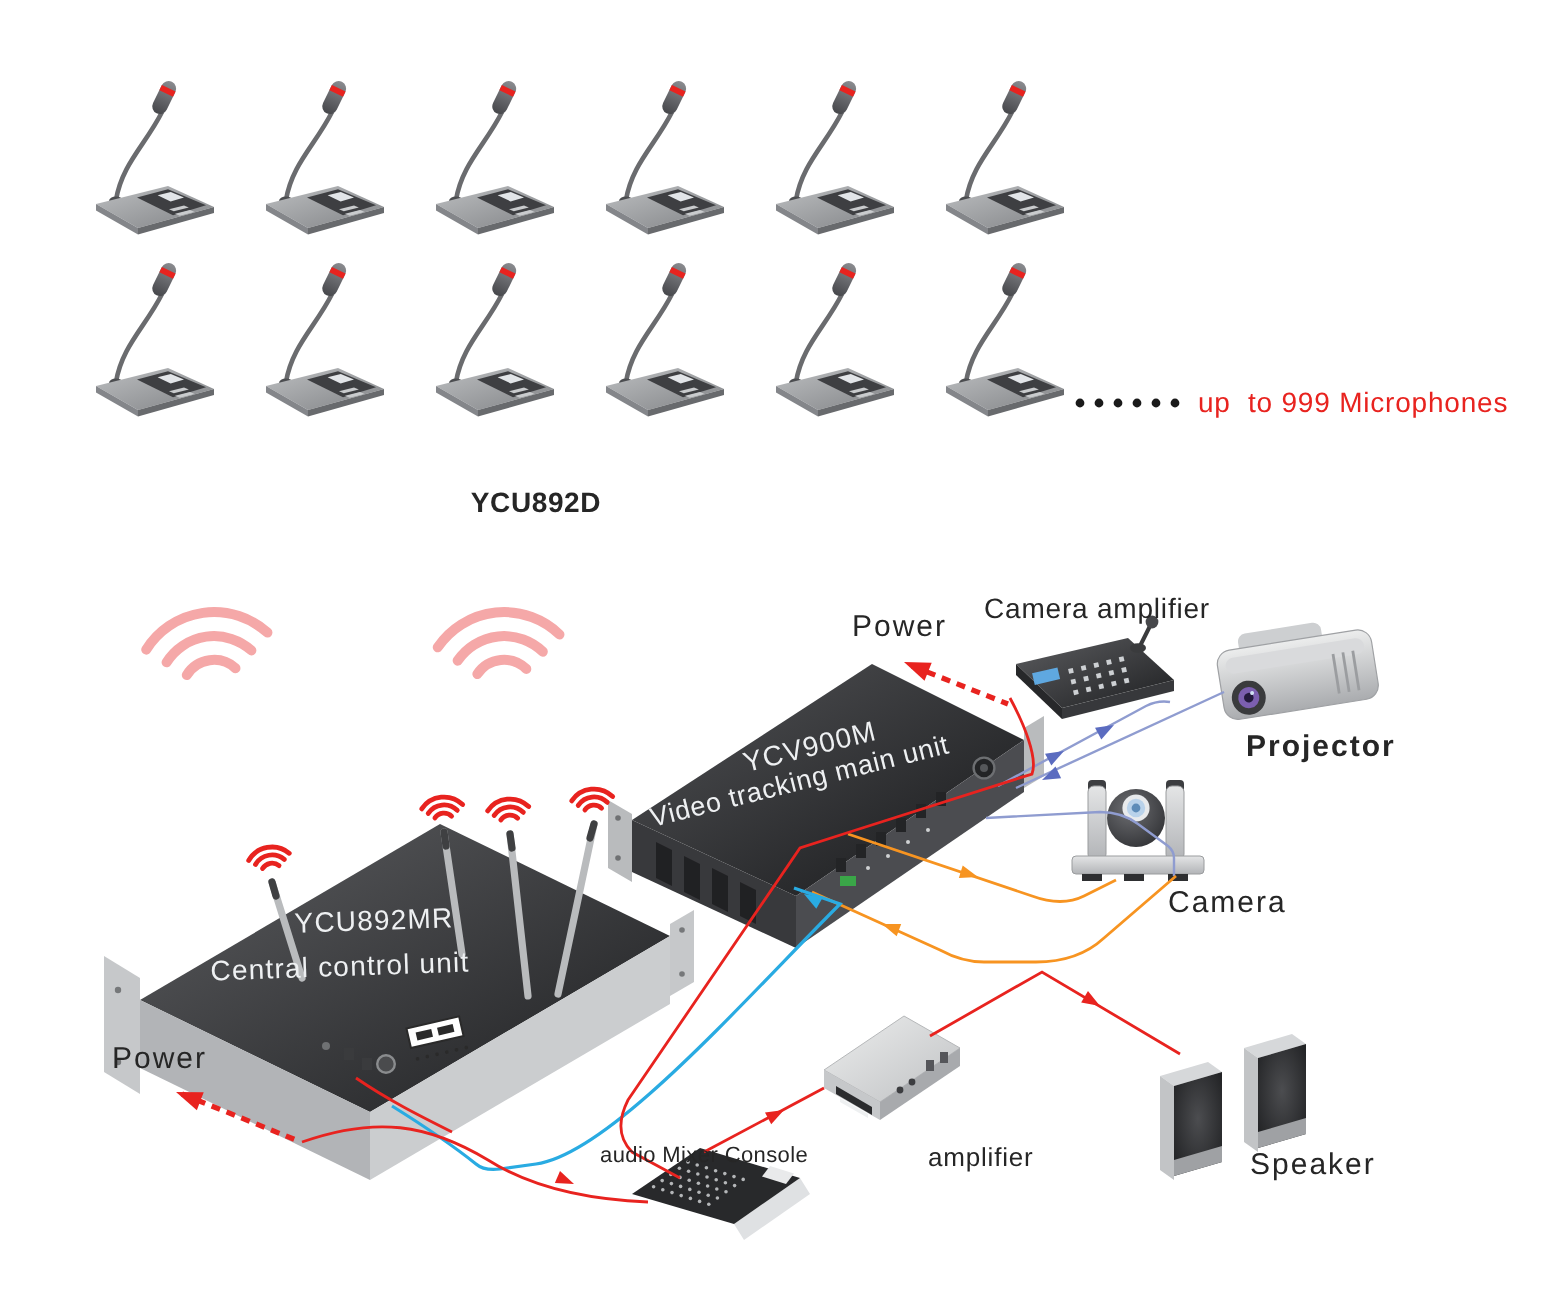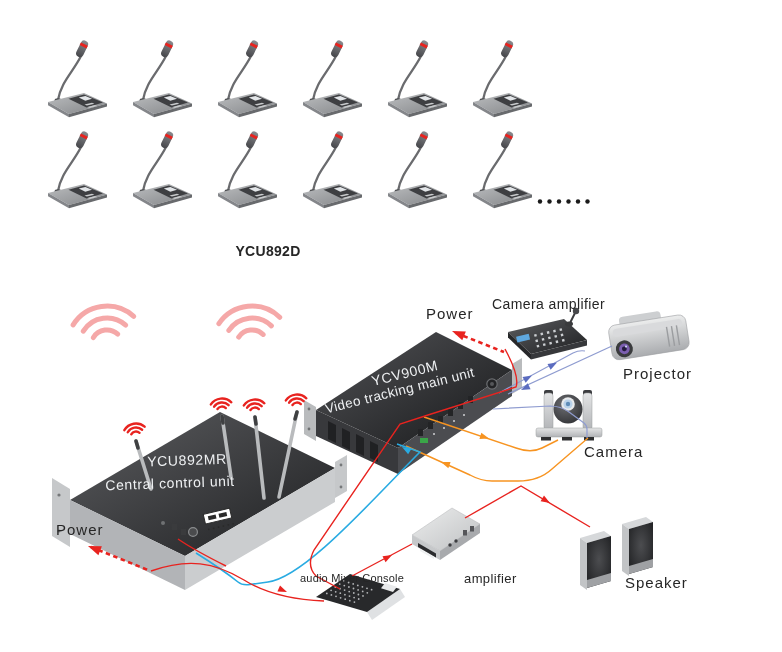--- a/index.html
+++ b/index.html
@@ -7,21 +7,21 @@
          font-family:"Liberation Sans", sans-serif;}
   #art{position:absolute;left:0;top:0;}
   .lbl{position:absolute;font-size:15px;color:#262626;letter-spacing:.4px;white-space:pre;line-height:1.1;}
   .lbl-ctr{text-align:center;}
   .red{color:#e8231f;}
   .white{color:#eef0f2;}
   #lbl-note999{left:599px;top:194px;font-size:14px;}
   #lbl-ycu892d{left:210px;top:212px;width:116px;font-size:14px;font-weight:bold;letter-spacing:.3px;margin-top:32px;}
   #lbl-power-top{left:426px;top:306px;letter-spacing:1px;}
   #lbl-camctrl{left:492px;top:297px;font-size:14px;}
-  #lbl-projector{left:623px;top:366px;letter-spacing:1px;}
+  #lbl-projector{left:623px;top:366px;letter-spacing:1px;font-weight:bold;}
   #lbl-camera{left:584px;top:444px;letter-spacing:1px;text-align:center;}
   #lbl-amplifier{left:464px;top:532px;font-size:13px;margin-top:40px;}
   #lbl-speaker{left:625px;top:575px;letter-spacing:1px;}
   #lbl-mixer{left:300px;top:572px;font-size:11px;letter-spacing:.2px;}
   #lbl-power-bot{left:56px;top:522px;letter-spacing:1px;}
   #lbl-ycu-model{left:120px;top:453px;width:134px;font-size:14px;letter-spacing:.6px;transform:rotate(-2deg);}
   #lbl-ycu-name{left:84px;top:476px;width:172px;font-size:14px;letter-spacing:.6px;transform:rotate(-2deg);}
   #lbl-ycv-model{left:350px;top:366px;width:110px;font-size:14px;letter-spacing:.6px;transform:rotate(-14deg);}
   #lbl-ycv-name{left:307px;top:384px;width:186px;font-size:13.5px;letter-spacing:.4px;transform:rotate(-14deg);}
 </style>
@@ -356,20 +356,21 @@
     <use href="#ah" transform="translate(441,462) rotate(200)" fill="#f79421"></use>
     <use href="#ah" transform="translate(402,447) rotate(-150)" fill="#29abe2"></use>
     <use href="#ah" transform="translate(550,503) rotate(31)" fill="#e8231f"></use>
     <use href="#ah" transform="translate(392,555) rotate(-28)" fill="#e8231f"></use>
     <use href="#ah" transform="translate(287,592) rotate(23)" fill="#e8231f"></use>
     <use href="#ahb" transform="translate(452,331) rotate(-158)" fill="#e8231f"></use>
     <use href="#ahb" transform="translate(88,546) rotate(-159)" fill="#e8231f"></use>
   </g>
 </svg>
 
+<div class="lbl red" id="lbl-note999">up  to 999 Microphones</div>
 <div class="lbl lbl-ctr" id="lbl-ycu892d">YCU892D</div>
 <div class="lbl" id="lbl-power-top">Power</div>
 <div class="lbl" id="lbl-camctrl">Camera amplifier</div>
 <div class="lbl" id="lbl-projector">Projector</div>
 <div class="lbl" id="lbl-camera">Camera</div>
 <div class="lbl" id="lbl-amplifier">amplifier</div>
 <div class="lbl" id="lbl-speaker">Speaker</div>
 <div class="lbl" id="lbl-mixer">audio Mixer Console</div>
 <div class="lbl" id="lbl-power-bot">Power</div>
 <div class="lbl lbl-ctr white" id="lbl-ycu-model">YCU892MR</div>

